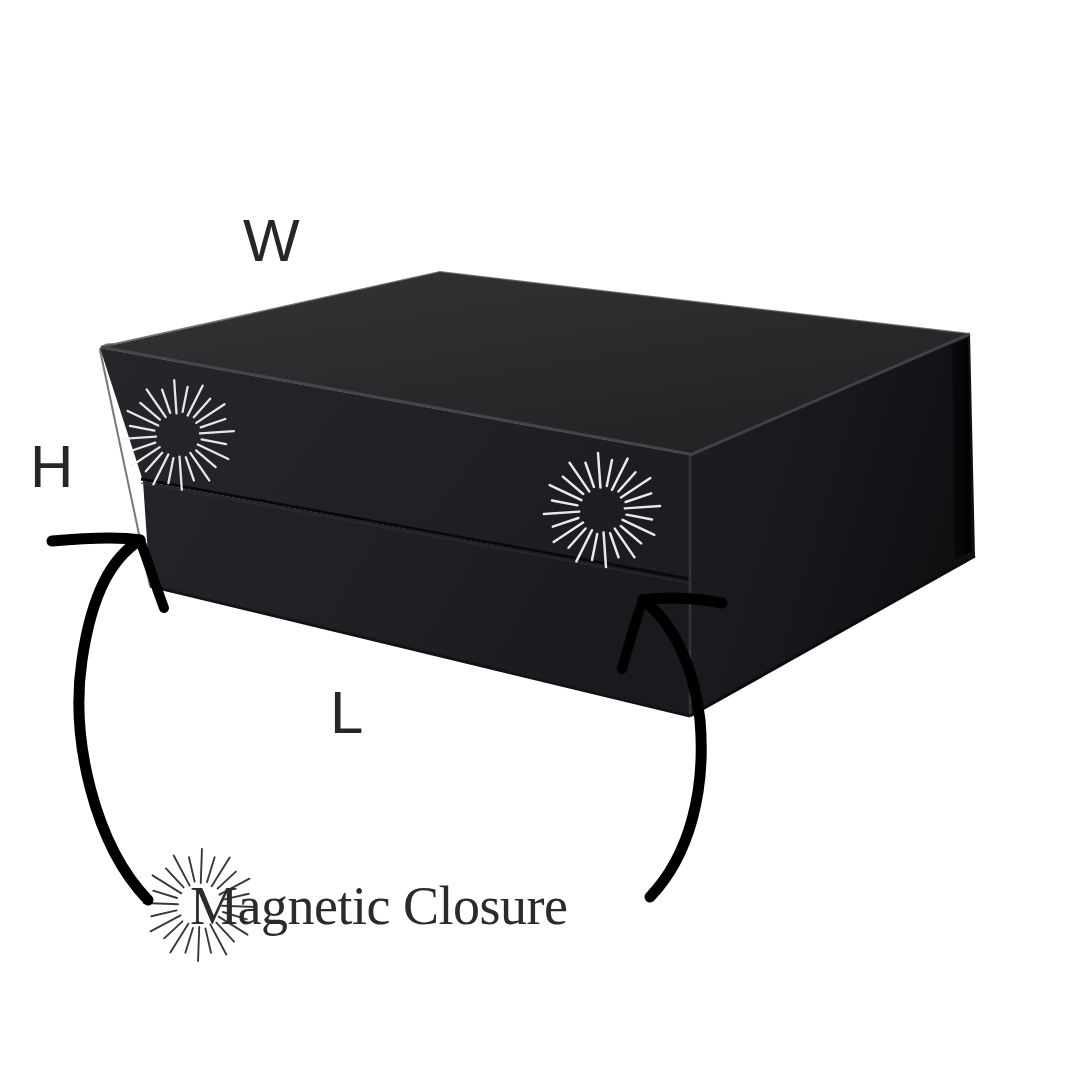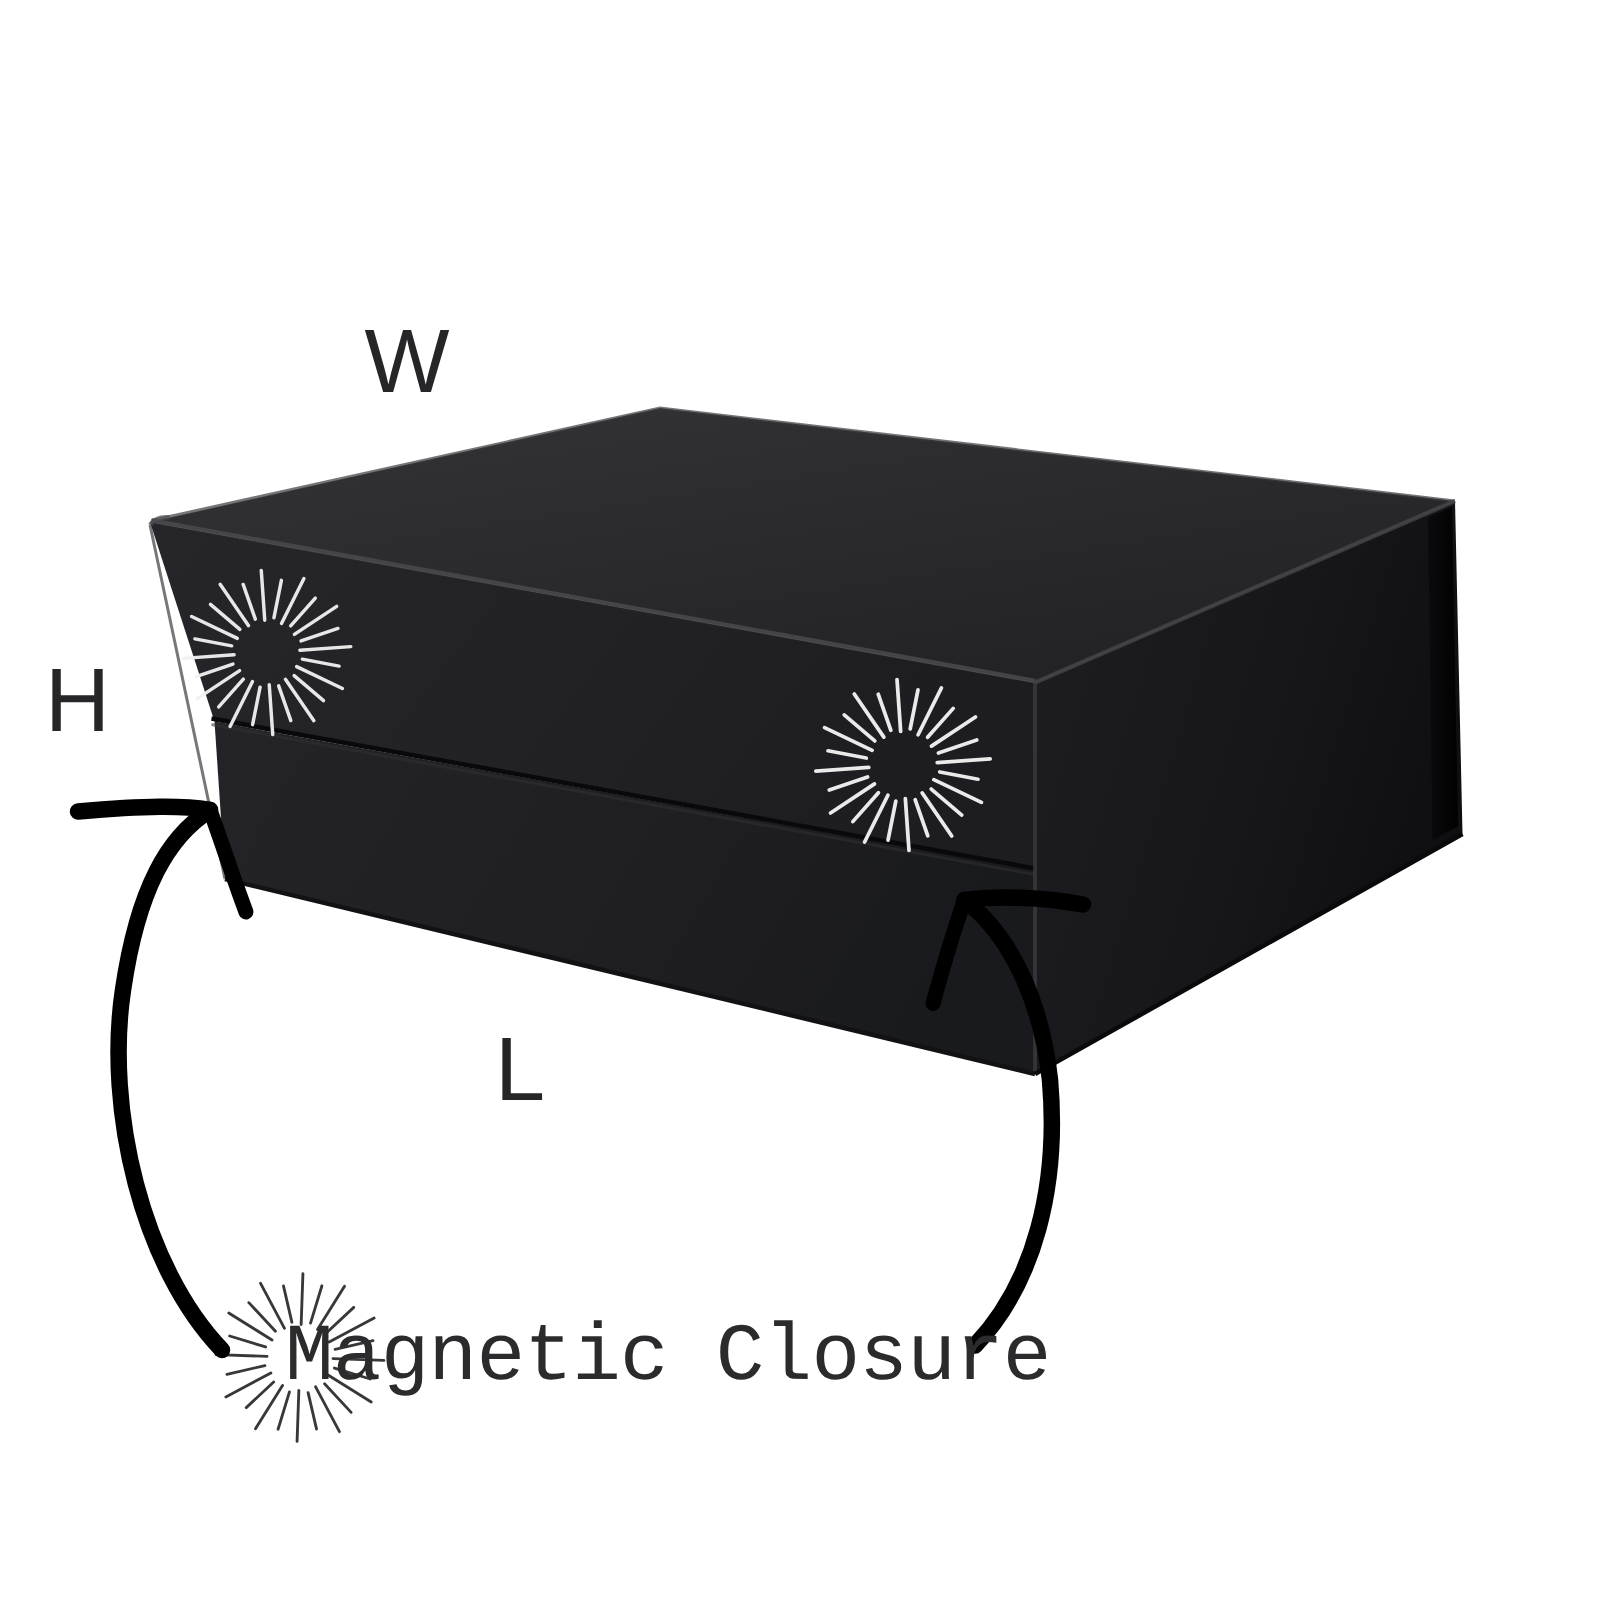--- a/index.html
+++ b/index.html
@@ -38,21 +38,21 @@
   }
   #label-w { left: 243px; top: 211px; font-size: 60px; }
   #label-h { left: 30px;  top: 437px; font-size: 60px; }
   #label-l { left: 330px; top: 683px; font-size: 60px; }
   #caption-text {
     position: absolute;
     left: 190px;
     top: 875px;
     font-size: 54px;
     color: #2b2b2d;
-    font-family: Liberation Mono, monospace;
+    font-family: Liberation Serif, serif;
     letter-spacing: -0.5px;
     white-space: nowrap;
     user-select: none;
   }
 </style>
 </head>
 <body>
 
 <div id="stage">
 

